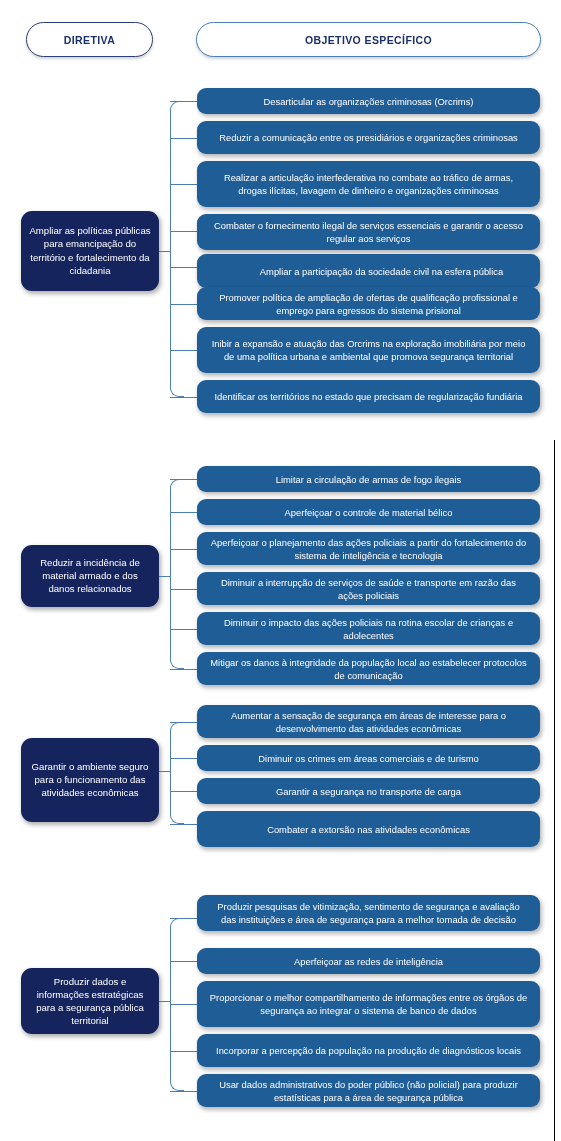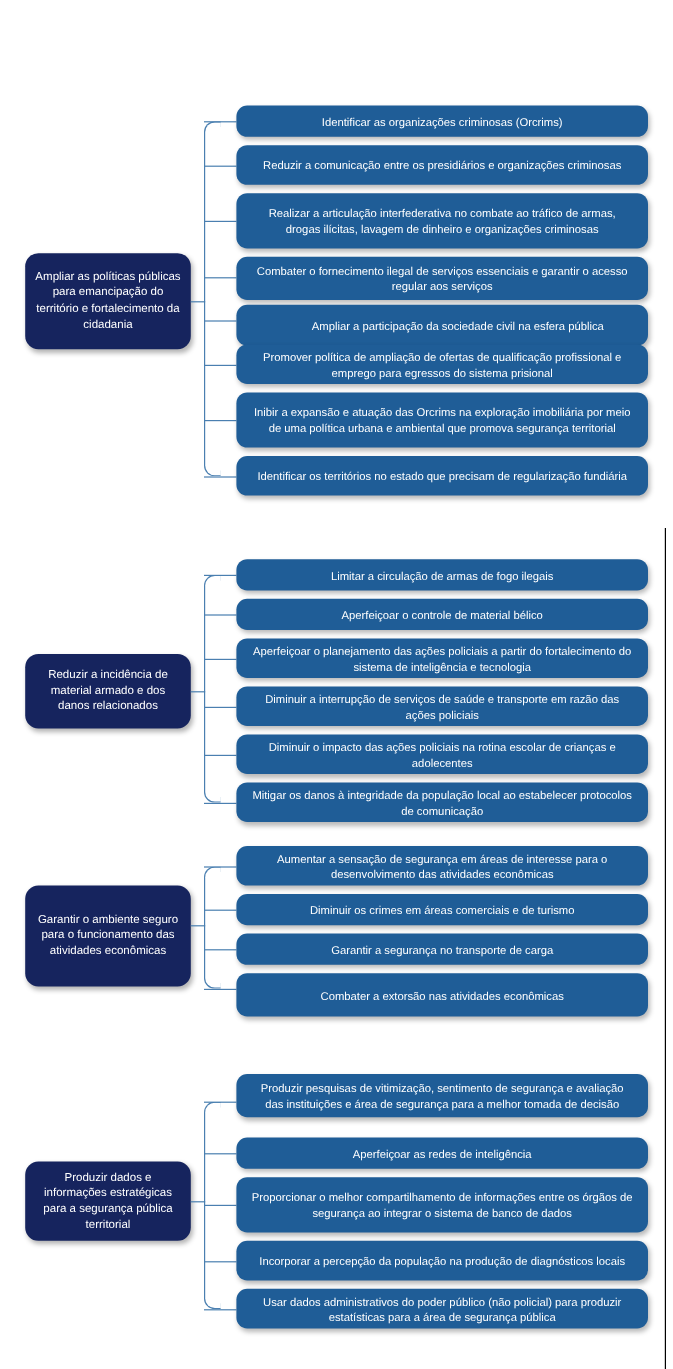--- a/index.html
+++ b/index.html
@@ -112,39 +112,41 @@
   .dir-stub {
     position: absolute;
     height: 1.1px;
     background: #4a7fb0;
   }
 </style>
 </head>
 <body>
 
 <div class="header-row">
+  <div class="pill pill-diretiva">DIRETIVA</div>
+  <div class="pill pill-objetivo">OBJETIVO ESPECÍFICO</div>
 </div>
 
 <div id="diagram">
     <div class="group" style="top: 0px;">
       <div class="spine" style="top: 101px; height: 295.5px;"></div>
       <div class="stub" style="top: 101px; width: 27px;"></div>
       <div class="stub" style="top: 137.5px; width: 27px;"></div>
       <div class="stub" style="top: 184px; width: 27px;"></div>
       <div class="stub" style="top: 230.5px; width: 27px;"></div>
       <div class="stub" style="top: 267px; width: 27px;"></div>
       <div class="stub" style="top: 303.5px; width: 27px;"></div>
       <div class="stub" style="top: 350px; width: 27px;"></div>
       <div class="stub" style="top: 396.5px; width: 27px;"></div>
       <div class="directive-box" style="top: 210.5px; height: 80px;">
         <span>Ampliar as políticas públicas para emancipação do território e fortalecimento da cidadania</span>
       </div>
       <div class="dir-stub" style="left: 159px; width: 12px; top: 250.5px;"></div>
       <div class="obj-box" style="top: 88px; height: 26px;">
-        <span>Identificar as organizações criminosas (Orcrims)</span>
+        <span>Desarticular as organizações criminosas (Orcrims)</span>
       </div>
       <div class="obj-box" style="top: 121px; height: 33px;">
         <span>Reduzir a comunicação entre os presidiários e organizações criminosas</span>
       </div>
       <div class="obj-box" style="top: 161px; height: 46px;">
         <span>Realizar a articulação interfederativa no combate ao tráfico de armas, drogas ilícitas, lavagem de dinheiro e organizações criminosas</span>
       </div>
       <div class="obj-box" style="top: 214px; height: 36px;">
         <span>Combater o fornecimento ilegal de serviços essenciais e garantir o acesso regular aos serviços</span>
       </div>

